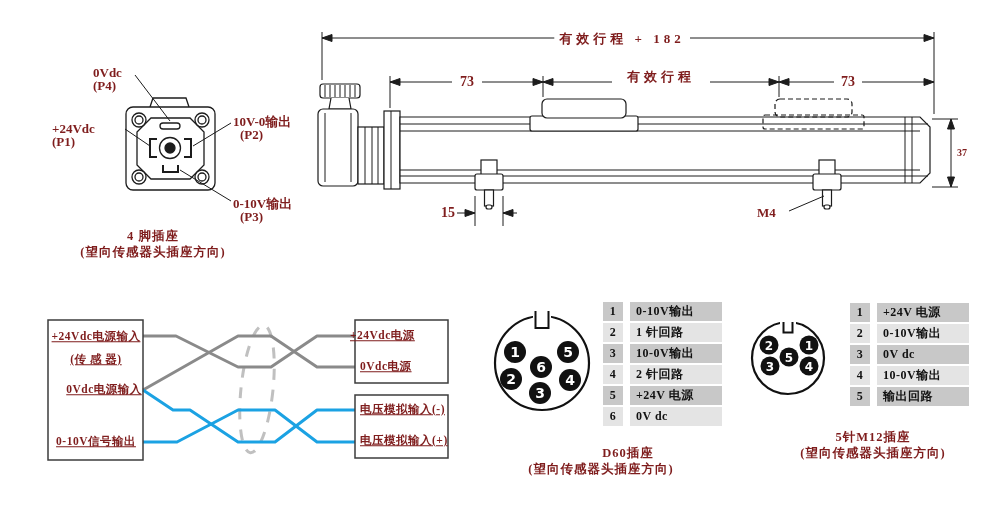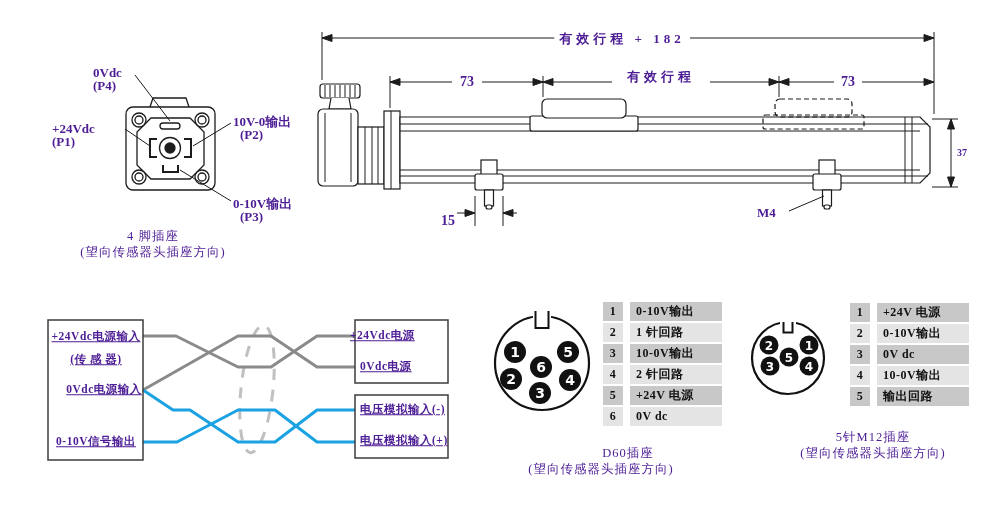--- a/index.html
+++ b/index.html
@@ -1,25 +1,25 @@
 <!DOCTYPE html>
 <html><head>
 <meta charset="utf-8">
 <style>
   html,body{margin:0;padding:0;background:#fff;}
   #stage{position:relative;width:1000px;height:511px;background:#fff;overflow:hidden;
          font-family:"Liberation Serif","DejaVu Serif",serif;color:#111;}
   #stage svg{position:absolute;left:0;top:0;}
-  .lbl{position:absolute;white-space:nowrap;font-size:13px;font-weight:600;color:#4c1d95;
+  .lbl{position:absolute;white-space:nowrap;font-size:13px;font-weight:600;color:#7f1d1d;
        transform:translate(0,-50%);line-height:1;}
   .c{transform:translate(-50%,-50%);}
-  .r{transform:translate(-100%,-50%);margin-top:8px;}
+  .r{transform:translate(-100%,-50%);}
   .dim{background:#fff;padding:0 5px;font-weight:600;}
   .sp4{letter-spacing:4px;}
-  .cap{font-size:12.5px;font-weight:400;letter-spacing:1px;}
+  .cap{font-size:12.5px;font-weight:700;letter-spacing:1px;}
   .wire-lbl{font-size:11.5px;font-weight:600;letter-spacing:0.5px;text-decoration:underline;}
   .pin-table{position:absolute;font-size:12px;font-weight:600;letter-spacing:0.5px;}
   .pin-table .trow{display:flex;margin-bottom:2px;height:19px;line-height:19px;}
   .pin-table .num{width:20px;text-align:center;}
   .pin-table .gap{width:7px;}
   .pin-table .val{width:86px;padding-left:6px;}
   .shade-a{background:#c8c8c8;}
   .shade-b{background:#e4e4e4;}
   .pin-text{font-family:"DejaVu Sans","Liberation Sans",sans-serif;font-weight:bold;fill:#fff;}
 </style>

